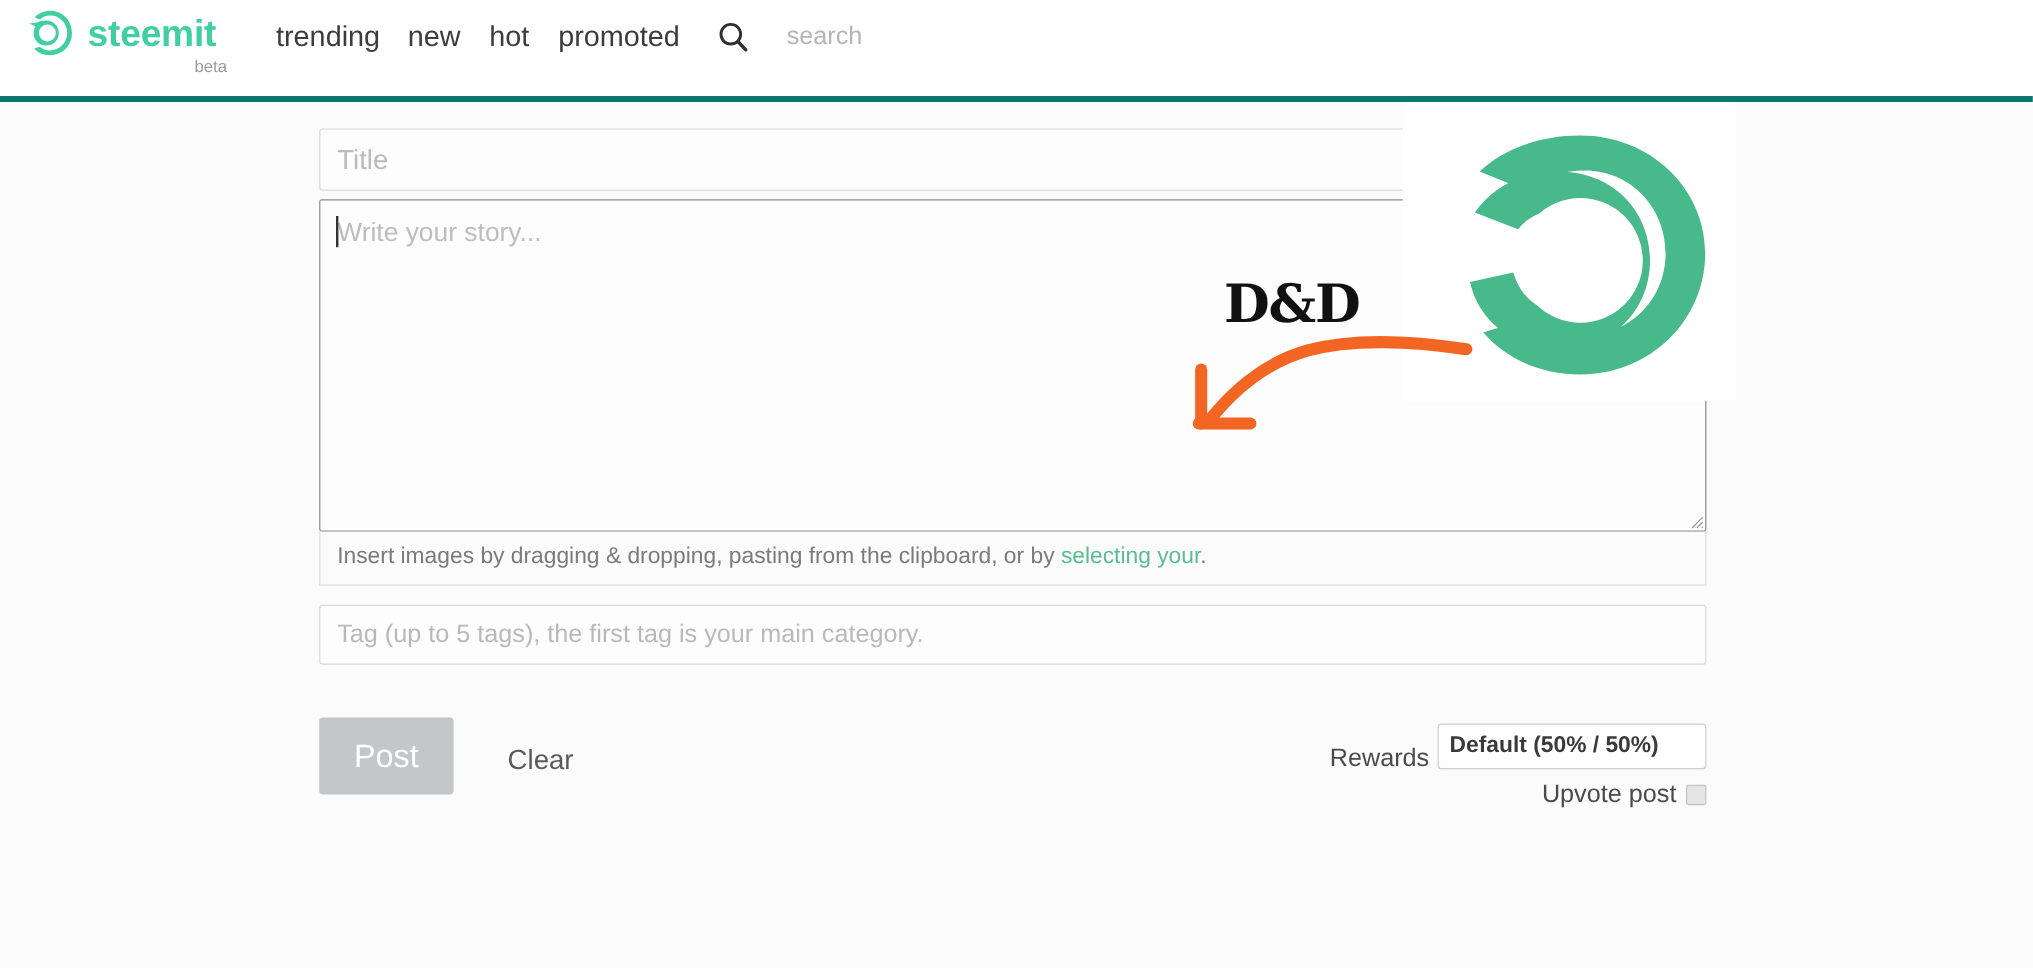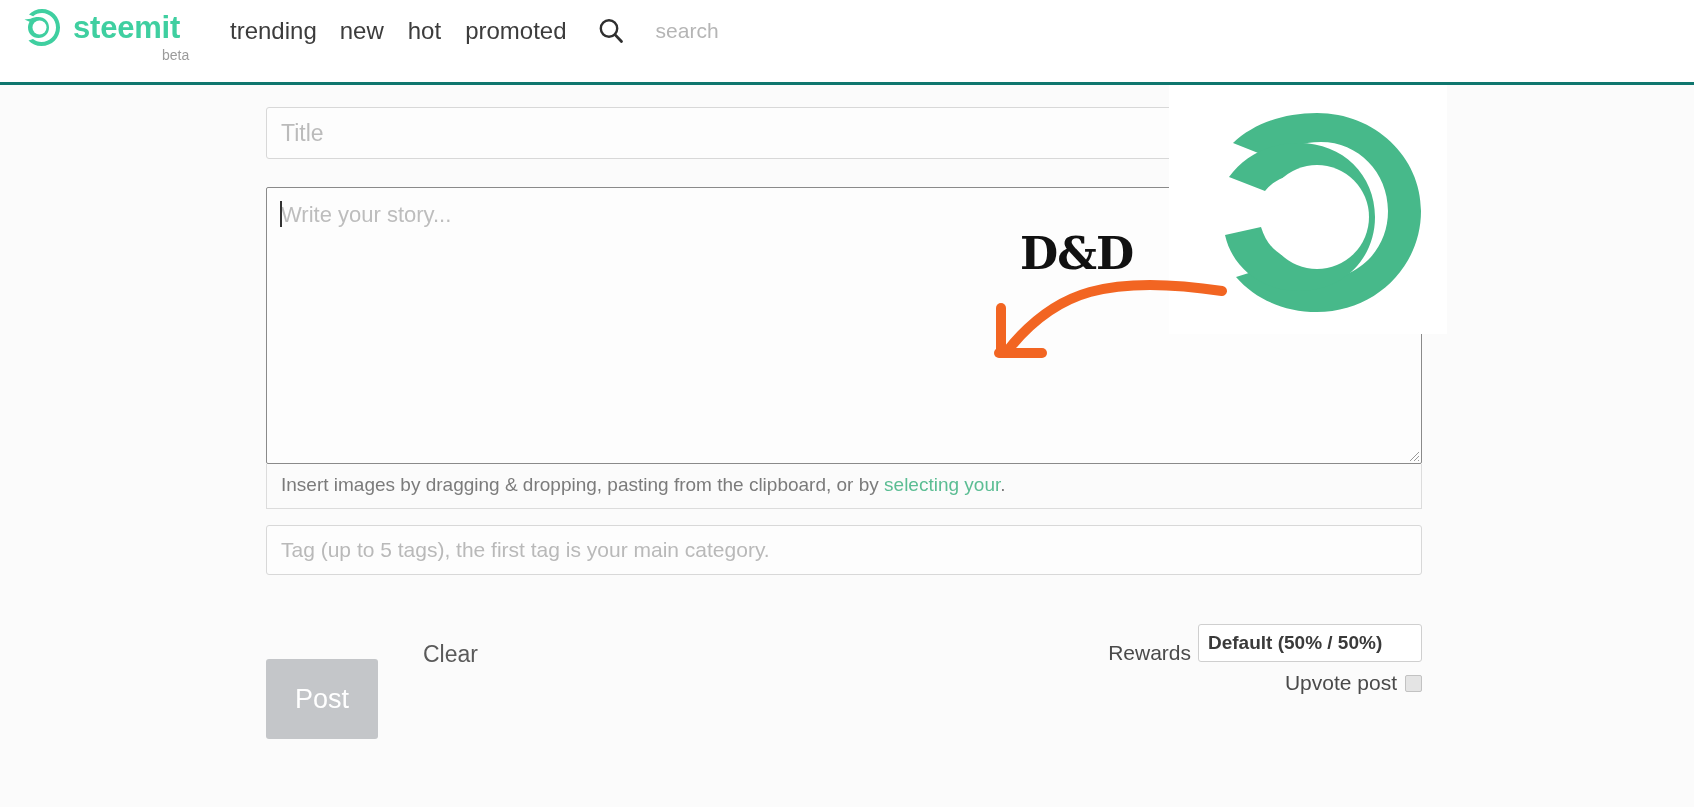--- a/index.html
+++ b/index.html
@@ -11,21 +11,21 @@
     font-family: "Liberation Sans", sans-serif;
   }
 
   
   .header {
     position: absolute;
     top: 0; left: 0;
     width: 1694px;
     height: 85px;
     background: #ffffff;
-    border-bottom: 3px solid #0f766e;
+    border-bottom: 5px solid #0f766e;
     z-index: 5;
   }
   .brand {
     position: absolute;
     left: 20px; top: 6px;
     display: flex;
     align-items: center;
     gap: 9px;
   }
   .brand-mark { width: 44px; height: 44px; display: block; }
@@ -104,21 +104,21 @@
     font-size: 23px;
     color: #000000;
     padding: 0 14px;
     font-family: "Liberation Sans", sans-serif;
     outline: none;
   }
   .title-input::placeholder { color: #bbbbbb; }
 
   .story-wrap {
     position: relative;
-    margin-top: 28px;
+    margin-top: 7px;
     width: 1156px;
     height: 277px;
   }
   .story-area {
     width: 1156px;
     height: 277px;
     border: 1px solid #8a8a8a;
     border-radius: 2px;
     background: #fdfdfd;
     font-size: 22px;
@@ -172,29 +172,28 @@
 
   .footer-row {
     position: relative;
     margin-top: 44px;
     width: 1156px;
     height: 100px;
   }
   .post-btn {
     position: absolute;
     left: 0; top: 0;
-    width: 112px; height: 80px;
+    width: 112px; height: 64px;
     background: #c4c6c9;
     border: none;
     border-radius: 3px;
     color: #ffffff;
     font-size: 27px;
     font-family: "Liberation Sans", sans-serif;
     cursor: default;
-    margin-top: 40px;
   }
   .clear-btn {
     position: absolute;
     left: 157px; top: 22px;
     background: none;
     border: none;
     font-size: 23px;
     color: #5a5a5a;
     font-family: "Liberation Sans", sans-serif;
     cursor: pointer;

